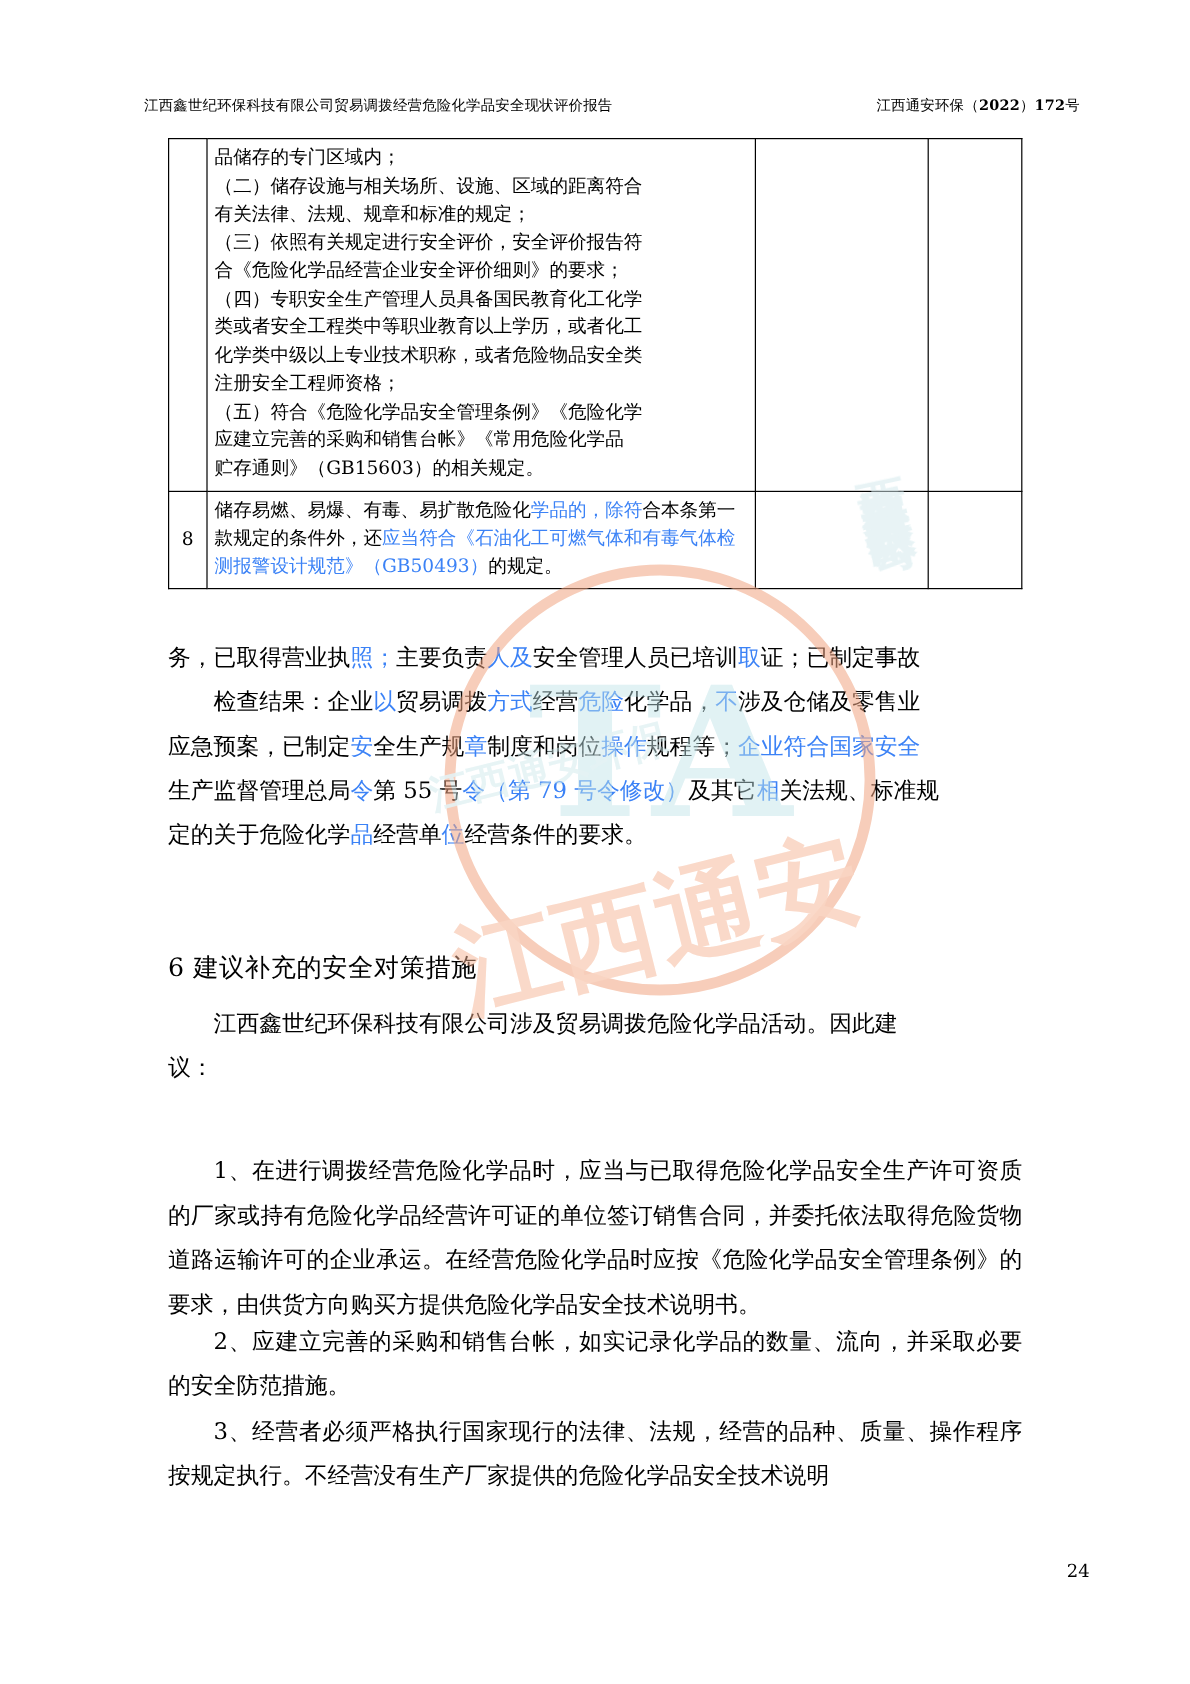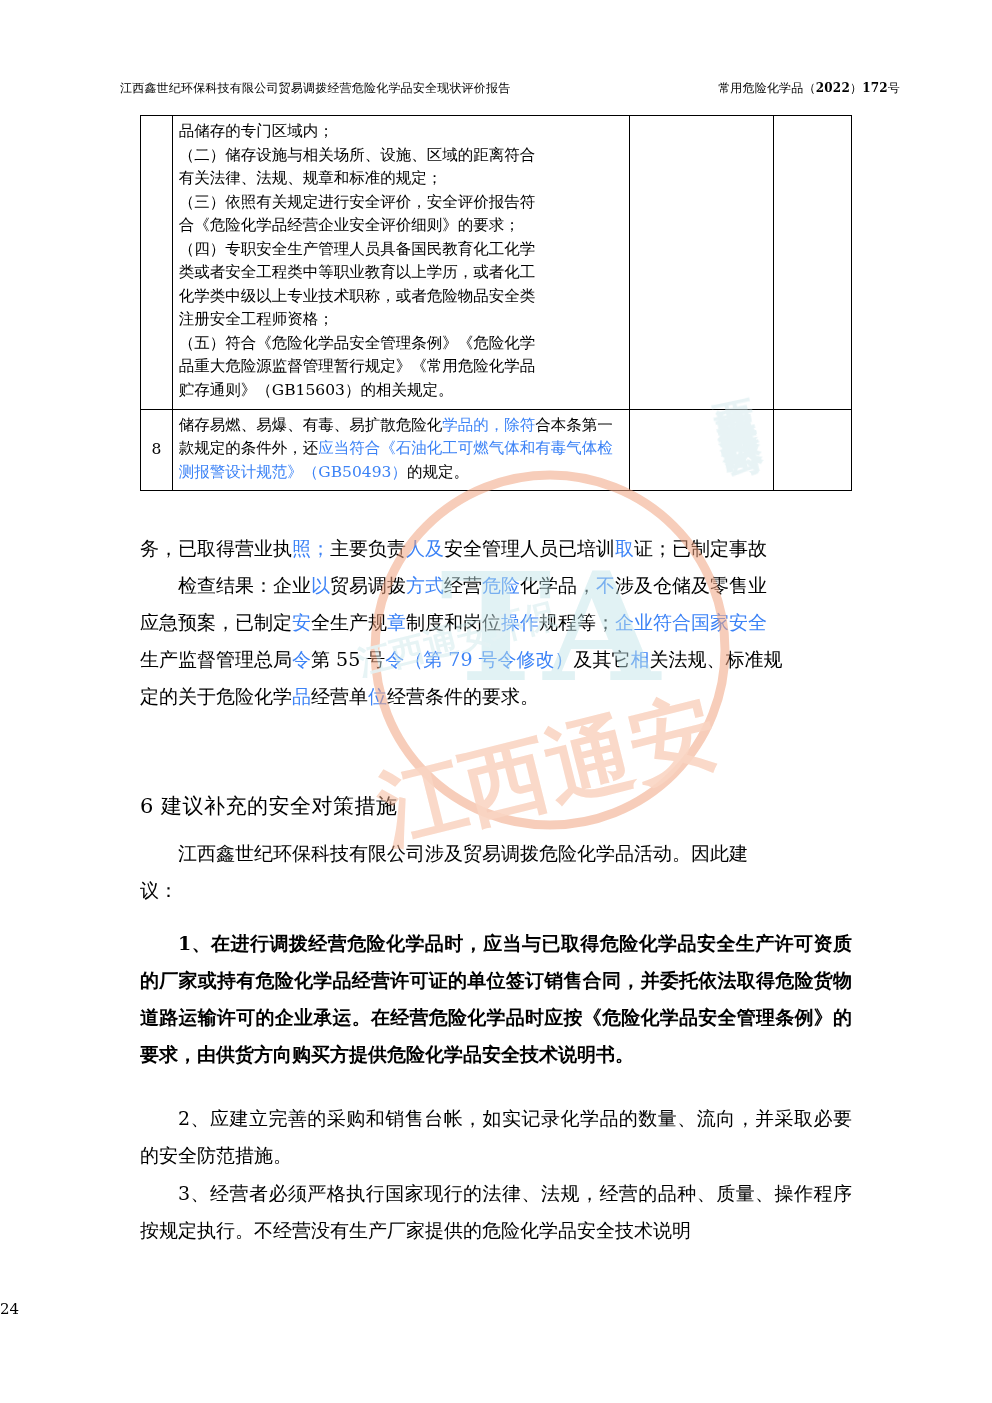--- a/index.html
+++ b/index.html
@@ -85,21 +85,21 @@
     font-weight: normal;
     line-height: 1.6;
     letter-spacing: 0.5px;
   }
 
   .pagenum {
     position: absolute;
     left: 0;
     top: 1300px;
     width: 908px;
-    text-align: left;
+    text-align: right;
     font-size: 15px;
   }
 
   
   .watermark {
     position: absolute;
     left: 300px;
     top: 350px;
     width: 500px;
     height: 620px;
@@ -125,39 +125,39 @@
         </g>
         <g transform="translate(425,20) rotate(-12)">
           <text x="0" y="0" font-family="'DejaVu Serif',serif" font-size="40" font-weight="bold" fill="#d3e9ed" opacity="0.95" writing-mode="tb" letter-spacing="4">西通安环保科技有限公司</text>
         </g>
       </g>
     </svg>
   </div>
 
   <div class="header">
     <span class="left">江西鑫世纪环保科技有限公司贸易调拨经营危险化学品安全现状评价报告</span>
-    <span class="right"><span>常用危险化学品（</span><b>2022</b><span>）</span><b>172</b><span>号</span></span>
+    <span class="right"><span>江西通安环保（</span><b>2022</b><span>）</span><b>172</b><span>号</span></span>
   </div>
 
   <table class="tbl">
     <tbody>
         <tr>
       <td class="num"></td>
       <td class="body">
         <p>品储存的专门区域内；</p>
         <p>（二）储存设施与相关场所、设施、区域的距离符合</p>
         <p>有关法律、法规、规章和标准的规定；</p>
         <p>（三）依照有关规定进行安全评价，安全评价报告符</p>
         <p>合《危险化学品经营企业安全评价细则》的要求；</p>
         <p>（四）专职安全生产管理人员具备国民教育化工化学</p>
         <p>类或者安全工程类中等职业教育以上学历，或者化工</p>
         <p>化学类中级以上专业技术职称，或者危险物品安全类</p>
         <p>注册安全工程师资格；</p>
         <p>（五）符合《危险化学品安全管理条例》《危险化学</p>
-        <p>品重大危险源监督管理暂行规定》《常用危险化学品</p>
+        <p>应建立完善的采购和销售台帐》《常用危险化学品</p>
         <p>贮存通则》（GB15603）的相关规定。</p>
       </td>
       <td class="c3"></td>
       <td class="c4"></td>
     </tr>
     <tr>
       <td class="num">8</td>
       <td class="body"><span>储存易燃、易爆、有毒、易扩散危险化</span><span class="hl">学品的，</span><span class="hl">除符</span><span>合本条第一款规定的条件外，还</span><span class="hl">应当符合《石油化工</span><span class="hl">可燃气体和有毒气体检测报</span><span class="hl">警</span><span class="hl">设计规范》（GB50493）</span><span>的规定。</span></td>
       <td class="c3"></td>
       <td class="c4"></td>
@@ -173,19 +173,19 @@
     <div><span>定的关于危险化学</span><span class="hl">品</span><span>经营单</span><span class="hl">位</span><span>经营条件的要求。</span></div>
   </div>
 
   <div class="h2" style="top: 790px;">6 建议补充的安全对策措施</div>
 
   <div class="para" style="top: 835px;">
     <div style="text-indent:2em;">江西鑫世纪环保科技有限公司涉及贸易调拨危险化学品活动。因此建</div>
     <div>议：</div>
   </div>
 
-  <div class="para indent" style="top: 925px; font-weight: bold;">1、在进行调拨经营危险化学品时，应当与已取得危险化学品安全生产许可资质的厂家或持有危险化学品经营许可证的单位签订销售合同，并委托依法取得危险货物道路运输许可的企业承运。在经营危险化学品时应按《危险化学品安全管理条例》的要求，由供货方向购买方提供危险化学品安全技术说明书。</div>
+  <div class="para indent" style="top: 958px;">1、在进行调拨经营危险化学品时，应当与已取得危险化学品安全生产许可资质的厂家或持有危险化学品经营许可证的单位签订销售合同，并委托依法取得危险货物道路运输许可的企业承运。在经营危险化学品时应按《危险化学品安全管理条例》的要求，由供货方向购买方提供危险化学品安全技术说明书。</div>
   <div class="para indent" style="top: 1100px;">2、应建立完善的采购和销售台帐，如实记录化学品的数量、流向，并采取必要的安全防范措施。</div>
   <div class="para indent" style="top: 1175px;">3、经营者必须严格执行国家现行的法律、法规，经营的品种、质量、操作程序按规定执行。不经营没有生产厂家提供的危险化学品安全技术说明</div>
 
   <div class="pagenum">24</div>
 
 </div>
 
 </body></html>

